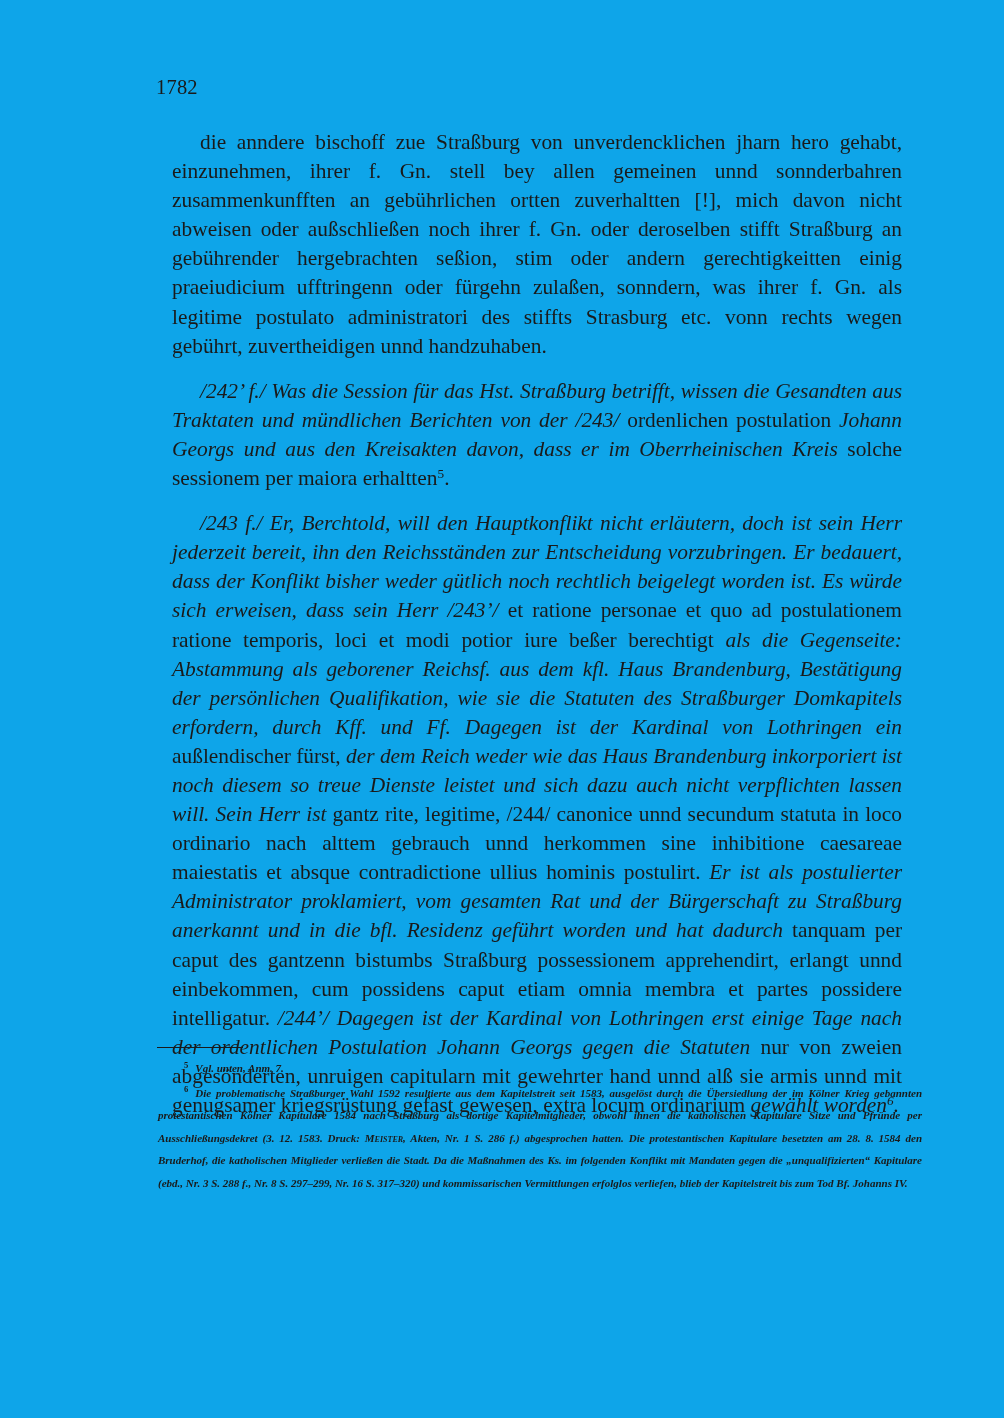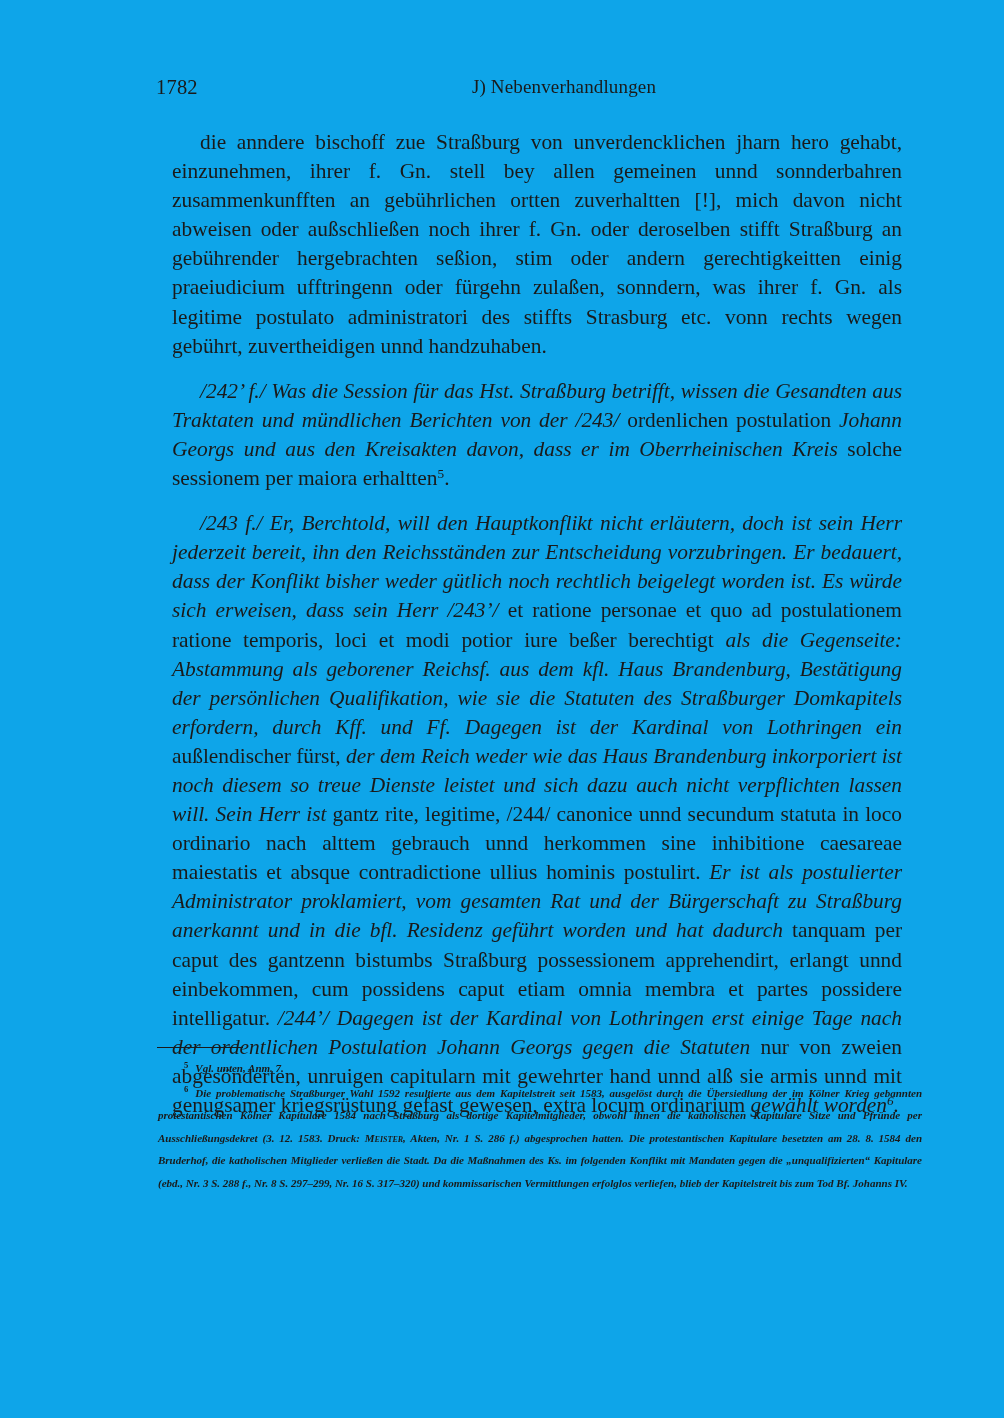--- a/index.html
+++ b/index.html
@@ -120,21 +120,20 @@
 </style>
 </head>
 <body>
 
 <div class="page">
 
   <div class="text-block">
 
     <div class="running-head">
       <span class="folio">1782</span>
-      <span class="head-title">J) Nebenverhandlungen</span>
     </div>
 
     <div class="body-text">
       <p class="para-indent" id="para-1">die anndere bischoff zue Straßburg von unverdencklichen jharn hero gehabt, einzunehmen, ihrer f. Gn. stell bey allen gemeinen unnd sonnderbahren zusammenkunfften an gebührlichen ortten zuverhaltten [!], mich davon nicht abweisen oder außschließen noch ihrer f. Gn. oder deroselben stifft Straßburg an gebührender hergebrachten seßion, stim oder andern gerechtigkeitten einig praeiudicium ufftringenn oder fürgehn zulaßen, sonndern, was ihrer f. Gn. als legitime postulato administratori des stiffts Strasburg etc. vonn rechts wegen gebührt, zuvertheidigen unnd handzuhaben.</p>
       <p class="para-indent" id="para-2"><span class="it">/242’ f./ Was die Session für das Hst. Straßburg betrifft, wissen die Gesandten aus Traktaten und mündlichen Berichten von der /243/ </span><span class="upright">ordenlichen postulation </span><span class="it">Johann Georgs und aus den Kreisakten davon, dass er im Oberrheinischen Kreis </span><span class="upright">solche sessionem per maiora erhaltten</span><sup class="fn">5</sup><span class="upright">.</span></p>
       <p class="para-indent" id="para-3"><span class="it">/243 f./ Er, Berchtold, will den Hauptkonflikt nicht erläutern, doch ist sein Herr jederzeit bereit, ihn den Reichsständen zur Entscheidung vorzubringen. Er bedauert, dass der Konflikt bisher weder gütlich noch rechtlich beigelegt worden ist. Es würde sich erweisen, dass sein Herr /243’/ </span><span class="upright">et ratione personae et quo ad postulationem ratione temporis, loci et modi potior iure beßer berechtigt </span><span class="it">als die Gegenseite: Abstammung als geborener Reichsf. aus dem kfl. Haus Brandenburg, Bestätigung der persönlichen Qualifikation, wie sie die Statuten des Straßburger Domkapitels erfordern, durch Kff. und Ff. Dagegen ist der Kardinal von Lothringen ein </span><span class="upright">außlendischer fürst, </span><span class="it">der dem Reich weder wie das Haus Brandenburg inkorporiert ist noch diesem so treue Dienste leistet und sich dazu auch nicht verpflichten lassen will. Sein Herr ist </span><span class="upright">gantz rite, legitime, /244/ canonice unnd secundum statuta in loco ordinario nach alttem gebrauch unnd herkommen sine inhibitione caesareae maiestatis et absque contradictione ullius hominis postulirt. </span><span class="it">Er ist als postulierter Administrator proklamiert, vom gesamten Rat und der Bürgerschaft zu Straßburg anerkannt und in die bfl. Residenz geführt worden und hat dadurch </span><span class="upright">tanquam per caput des gantzenn bistumbs Straßburg possessionem apprehendirt, erlangt unnd einbekommen, cum possidens caput etiam omnia membra et partes possidere intelligatur. </span><span class="it">/244’/ Dagegen ist der Kardinal von Lothringen erst einige Tage nach der ordentlichen Postulation Johann Georgs gegen die Statuten </span><span class="upright">nur von zweien abgesönderten, unruigen capitularn mit gewehrter hand unnd alß sie armis unnd mit genugsamer kriegsrüstung gefast gewesen, extra locum ordinarium </span><span class="it">gewählt worden</span><sup class="fn-it">6</sup><span class="it">.</span></p>
     </div>
 
   </div>
 

